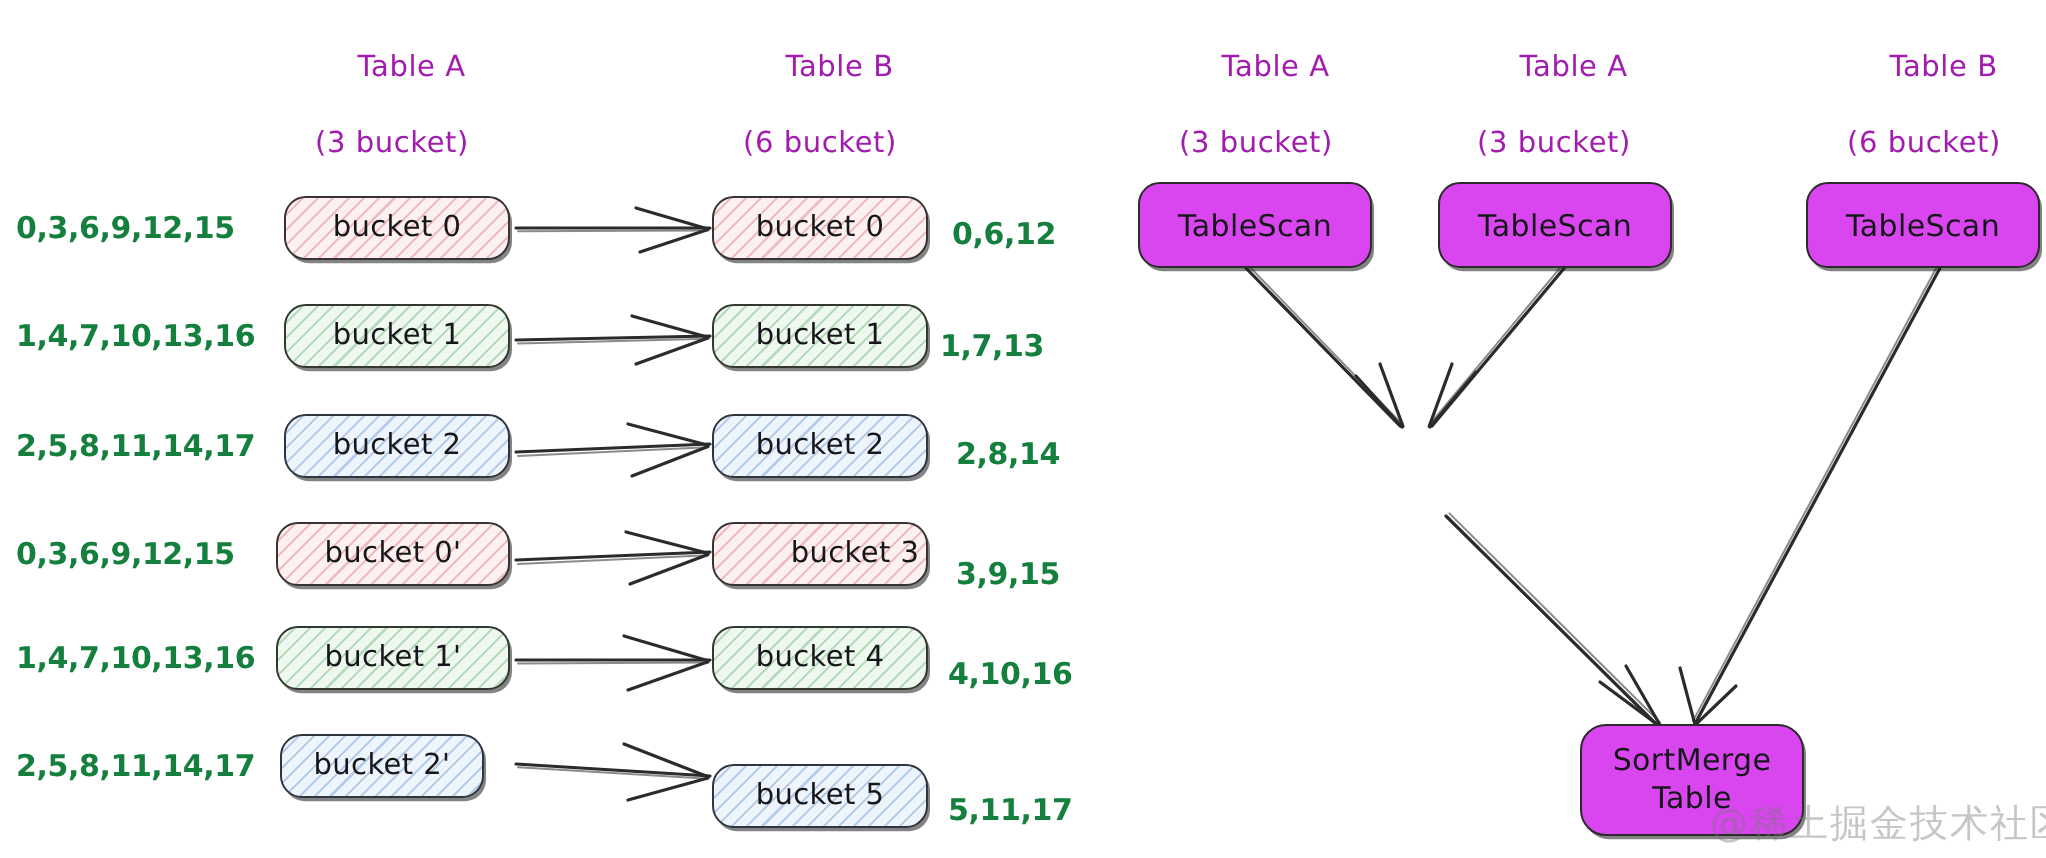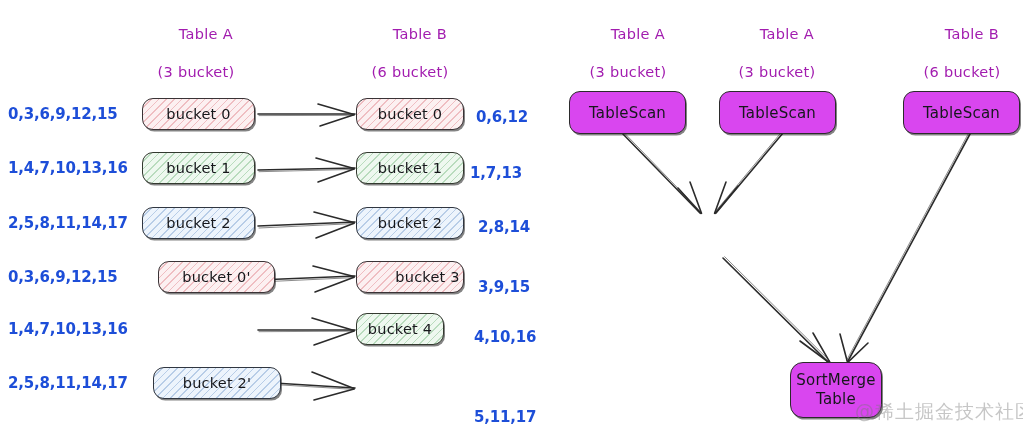--- a/index.html
+++ b/index.html
@@ -32,21 +32,21 @@
     text-align: center;
     letter-spacing: 0.3px;
   }
   .hdr .l2 { display: block; }
 
   .vals {
     position: absolute;
     font-family: "DejaVu Sans", sans-serif;
     font-size: 15px;
     font-weight: 700;
-    color: #1d4ed8;
+    color: #15803d;
     white-space: pre;
     letter-spacing: -0.2px;
   }
 
   
   .box {
     position: absolute;
     box-sizing: border-box;
     border: 1.7px solid #2b2b2b;
     border-radius: 11px;
@@ -208,50 +208,52 @@
   <div class="box green" style="left:142px; top:152px; width:113px; height:32px;">bucket 1</div>
   <div class="box green" style="left:356px; top:152px; width:108px; height:32px;">bucket 1</div>
   <div class="vals" style="left:470px; top:164px;">1,7,13</div>
 
   <div class="vals" style="left:8px; top:214px;">2,5,8,11,14,17</div>
   <div class="box blue" style="left:142px; top:207px; width:113px; height:32px;">bucket 2</div>
   <div class="box blue" style="left:356px; top:207px; width:108px; height:32px;">bucket 2</div>
   <div class="vals" style="left:478px; top:218px;">2,8,14</div>
 
   <div class="vals" style="left:8px; top:268px;">0,3,6,9,12,15</div>
-  <div class="box pink" style="left:138px; top:261px; width:117px; height:32px;margin-left:20px;">bucket 0'</div>
+  <div class="box pink" style="left:138px; top:261px; width:117px; height:32px;">bucket 0'</div>
   <div class="box pink" style="left:356px; top:261px; width:108px; height:32px;padding-left:35px;">bucket 3</div>
   <div class="vals" style="left:478px; top:278px;">3,9,15</div>
 
   <div class="vals" style="left:8px; top:320px;">1,4,7,10,13,16</div>
-  <div class="box green" style="left:356px; top:313px; width:88px; height:32px;">bucket 4</div>
+  <div class="box green" style="left:138px; top:313px; width:117px; height:32px;">bucket 1'</div>
+  <div class="box green" style="left:356px; top:313px; width:108px; height:32px;">bucket 4</div>
   <div class="vals" style="left:474px; top:328px;text-align:center;">4,10,16</div>
 
   <div class="vals" style="left:8px; top:374px;">2,5,8,11,14,17</div>
-  <div class="box blue" style="left:153px; top:367px; width:128px; height:32px;text-align:right;">bucket 2'</div>
-  <div class="vals" style="left:474px; top:408px;">5,11,17</div>
+  <div class="box blue" style="left:140px; top:367px; width:102px; height:32px;text-align:right;">bucket 2'</div>
+  <div class="box blue" style="left:356px; top:382px; width:108px; height:32px;">bucket 5</div>
+  <div class="vals" style="left:474px; top:396px;">5,11,17</div>
 
   <div class="hdr" style="left:568px; top:6px; width:120px;">
     <span class="l1">Table A</span>
     <span class="l2">(3 bucket)</span>
   </div>
   <div class="hdr" style="left:717px; top:6px; width:120px;">
     <span class="l1">Table A</span>
     <span class="l2">(3 bucket)</span>
   </div>
   <div class="hdr" style="left:902px; top:6px; width:120px;">
     <span class="l1">Table B</span>
     <span class="l2">(6 bucket)</span>
   </div>
 
   <div class="box plain" style="left:569px; top:91px; width:117px; height:43px;">TableScan</div>
   <div class="box plain" style="left:719px; top:91px; width:117px; height:43px;">TableScan</div>
   <div class="box plain" style="left:903px; top:91px; width:117px; height:43px;">TableScan</div>
 
 
-  <div class="box plain two-line" style="left:790px; top:362px; width:92px; height:56px;">
+  <div class="box plain two-line" style="left:790px; top:362px; width:112px; height:56px;">
     <span>SortMerge</span>
     <span>Table</span>
   </div>
 
   <div class="watermark" style="left:855px; top:399px;">@稀土掘金技术社区</div>
 
 </div>
 
 </body></html>

